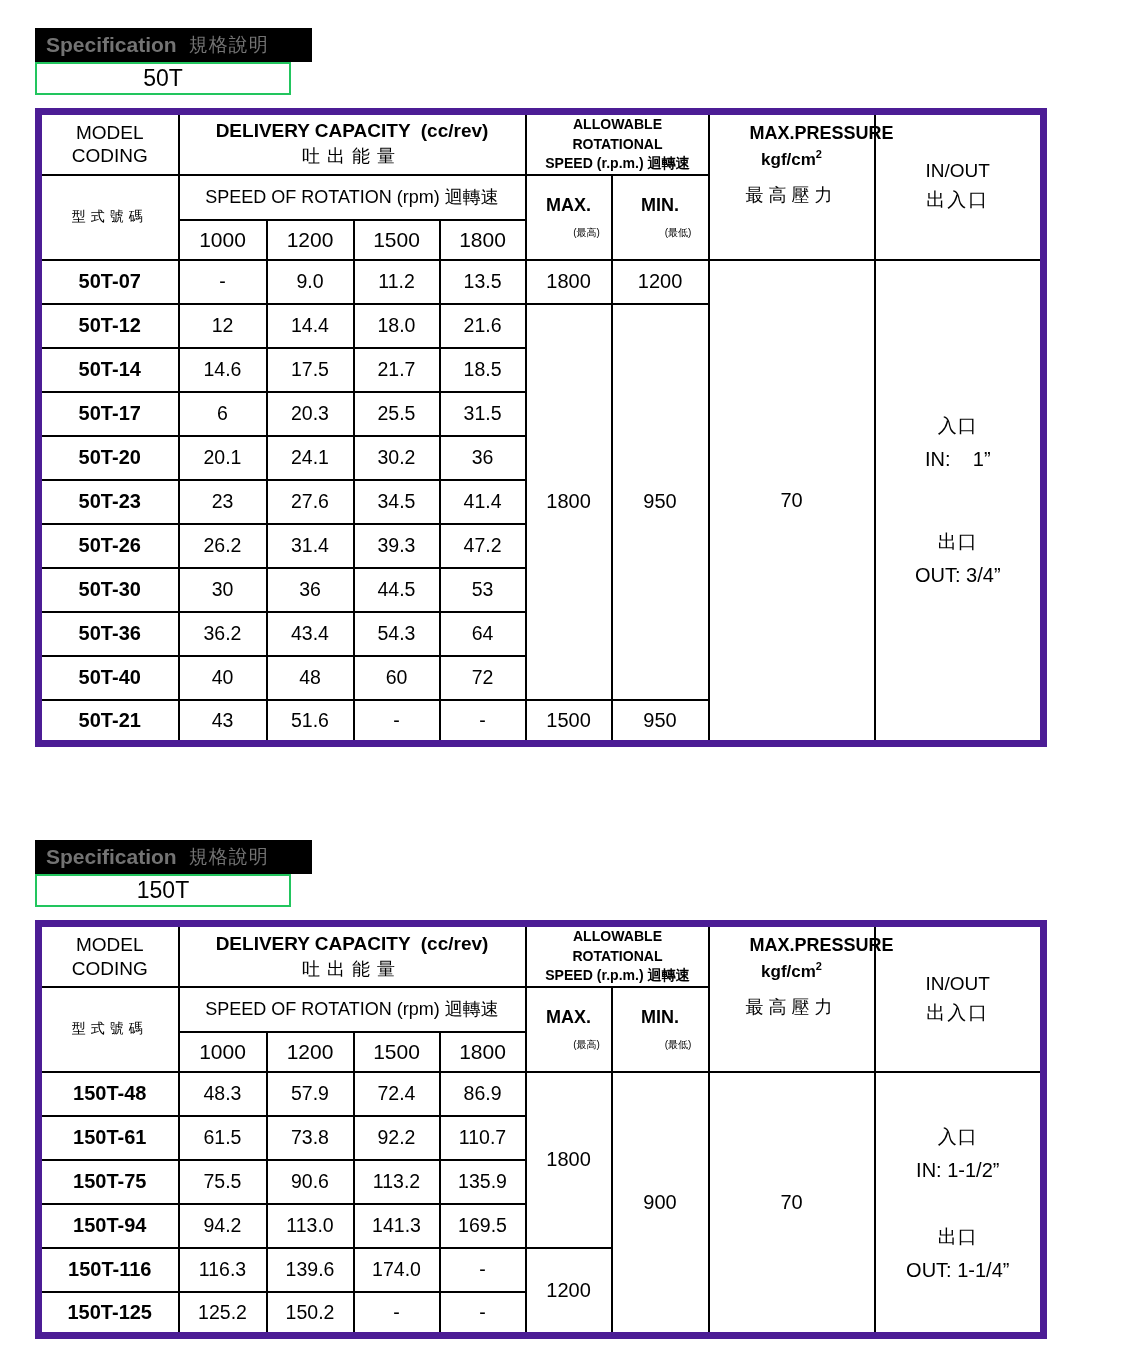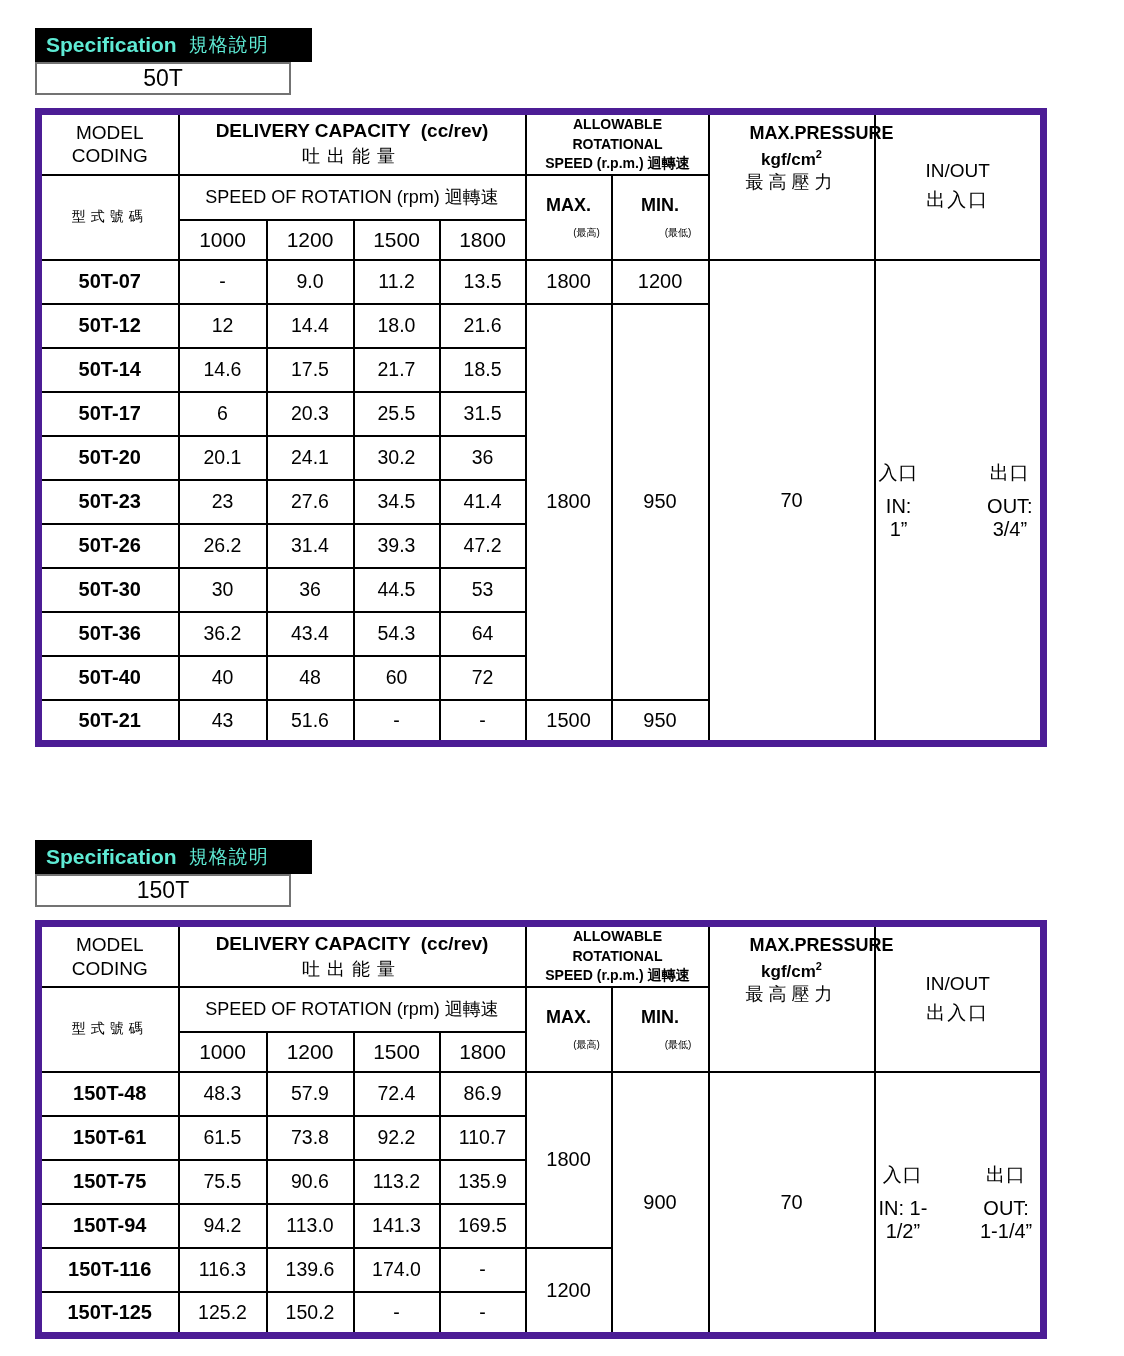--- a/index.html
+++ b/index.html
@@ -2,27 +2,27 @@
 <html><head>
 <meta charset="utf-8">
 <style>
   html,body{margin:0;padding:0;}
   body{
     width:1124px;min-height:1356px;background:#ffffff;color:#000;
     font-family:"Liberation Sans","DejaVu Sans",sans-serif;
   }
   .page{padding:28px 0 0 35px;}
   .spec-badge{
-    display:flex;align-items:center;gap:12px;background:#000;color:#5eead4;
+    display:flex;align-items:center;gap:12px;background:#000;color:#737373;
     width:277px;height:34px;padding-left:11px;box-sizing:border-box;
   }
   .spec-en{font-weight:bold;font-size:21px;}
   .spec-zh{font-size:19px;letter-spacing:1px;}
   .series-box{
-    width:256px;height:33px;border:2px solid #737373;box-sizing:border-box;
+    width:256px;height:33px;border:2px solid #22c55e;box-sizing:border-box;
     display:flex;align-items:center;justify-content:center;font-size:23px;
   }
   table.tbl{
     margin-top:13px;border-collapse:collapse;table-layout:fixed;
     width:1005px;border:7px solid #4c1d95;
   }
   .tbl th,.tbl td{
     border:2px solid #000;padding:0;text-align:center;
     vertical-align:middle;font-weight:normal;
   }
@@ -48,28 +48,28 @@
   .allow{
     font-size:14.5px;font-weight:bold;white-space:pre-line;line-height:1.35;
     display:inline-block;transform:scaleX(0.97);
   }
   .mm-en{font-size:18px;font-weight:bold;}
   .mm-zh{font-size:10px;margin-top:10px;padding-left:36px;}
   th.press-head{vertical-align:top;padding-top:8px;}
   .press-en{font-size:18px;font-weight:bold;padding-left:40px;}
   .press-unit{font-size:17px;font-weight:bold;margin-top:4px;}
   .press-unit sup{font-size:11px;}
-  .press-zh{font-size:18px;letter-spacing:5px;}
+  .press-zh{font-size:18px;letter-spacing:5px;margin-top:13px;}
   .io-en{font-size:19px;}
   .io-zh{font-size:19px;letter-spacing:2px;margin-top:5px;}
   td.model{font-size:20px;font-weight:bold;}
   td.val{font-size:19.5px;}
   td.spd{font-size:20px;}
   td.press{font-size:20px;}
-  .io-wrap{display:flex;justify-content:center;align-items:center;gap:58px;}
+  .io-wrap{display:flex;flex-direction:column;justify-content:center;align-items:center;gap:58px;}
   .io-wrap.compact{gap:42px;}
   .io-group{display:flex;flex-direction:column;align-items:center;gap:9px;}
   .io-g-zh{font-size:19px;letter-spacing:1px;}
   .io-g-val{font-size:20px;white-space:pre-wrap;}
   .section-2{margin-top:93px;}
 </style>
 </head>
 <body>
 
 <div class="page">

